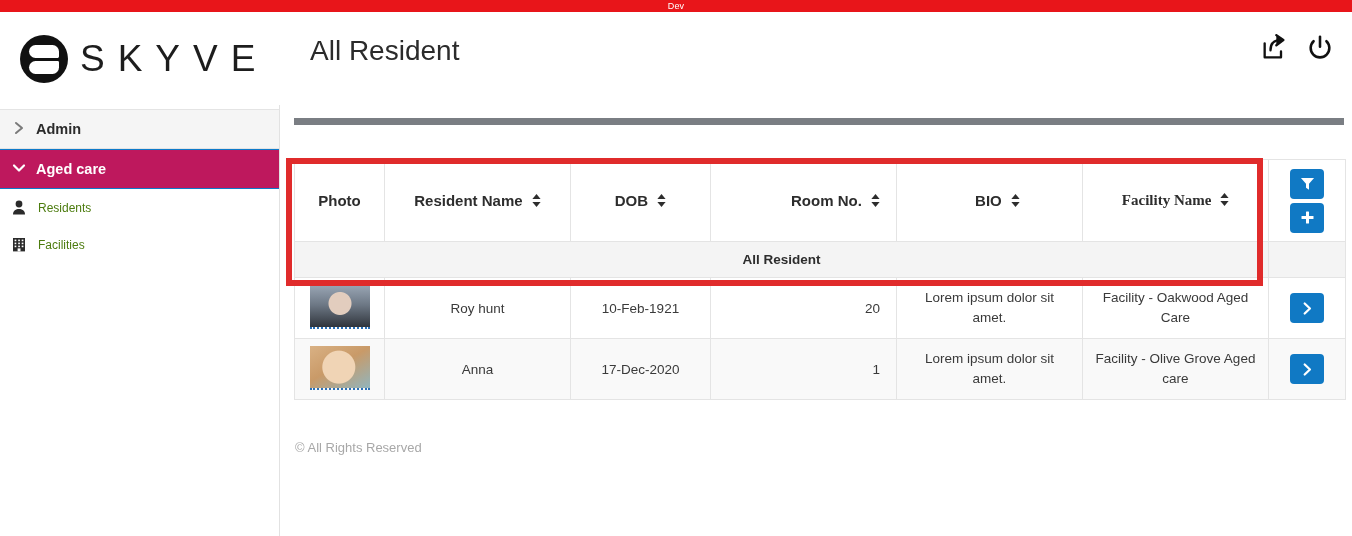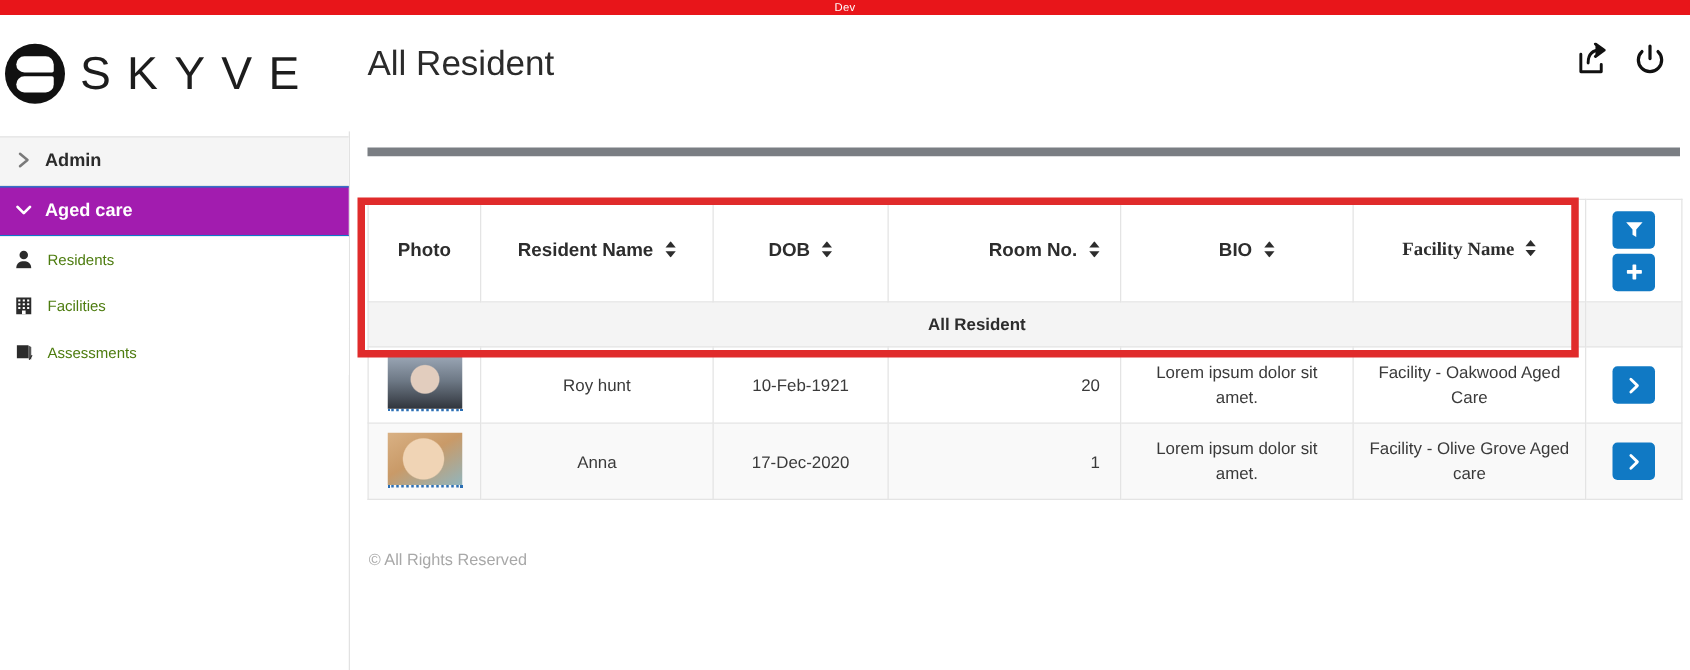--- a/index.html
+++ b/index.html
@@ -29,20 +29,21 @@
     align-items: flex-start;
     background: #ffffff;
     position: relative;
   }
   .brand {
     width: 280px;
     height: 93px;
     display: flex;
     align-items: center;
     padding-left: 4px;
+    margin-left: 16px;
   }
   .logo-mark {
     width: 48px; height: 48px;
     border-radius: 50%;
     background: #111111;
     position: relative;
     flex: none;
     overflow: hidden;
   }
   .logo-mark::before {
@@ -101,21 +102,21 @@
     height: 40px;
     display: flex;
     align-items: center;
     padding-left: 8px;
     background: #f5f5f5;
     border-top: 1px solid #e4e4e4;
     border-bottom: 1px solid #e4e4e4;
     cursor: pointer;
   }
   .nav-group.active {
-    background: #a21caf;
+    background: #be185d;
     border-top-color: #0e7ac9;
     border-bottom-color: #0e7ac9;
   }
   .nav-group .caret {
     width: 22px; text-align: center;
     color: #7a7a7a; font-size: 15px; line-height: 1;
   }
   .nav-group.active .caret { color: #ffffff; }
   .nav-group .glabel {
     font-size: 14.5px;
@@ -333,30 +334,20 @@
             <rect x="2.6" y="8.6" width="1.7" height="1.6"></rect>
               <rect x="6.2" y="8.6" width="1.7" height="1.6"></rect>
               <rect x="9.7" y="8.6" width="1.7" height="1.6"></rect>
             <rect x="5.6" y="11.4" width="2.9" height="3"></rect>
           </g>
         </svg>
       </span>
       <span class="nlabel">Facilities</span>
     </div>
 
-    <div class="nav-item">
-      <span class="nicon">
-        <svg width="15" height="15" viewBox="0 0 15 15" fill="#2b2b2b">
-          <path d="M1.5 2.2 L10.5 2.2 L10.5 12.6 L1.5 12.6 Z"></path>
-          <path d="M10.5 2.2 L13 3.6 L13 13.6 L10.5 12.6 Z" fill="#555"></path>
-          <path d="M11.4 13.8 L13.6 10.2" stroke="#2b2b2b" stroke-width="1" fill="none"></path>
-        </svg>
-      </span>
-      <span class="nlabel">Assessments</span>
-    </div>
   </div>
 
   <div class="main">
 
     <div class="toolbar-bar"></div>
 
     <div class="grid-shell">
 
       <div class="red-box"></div>
 

